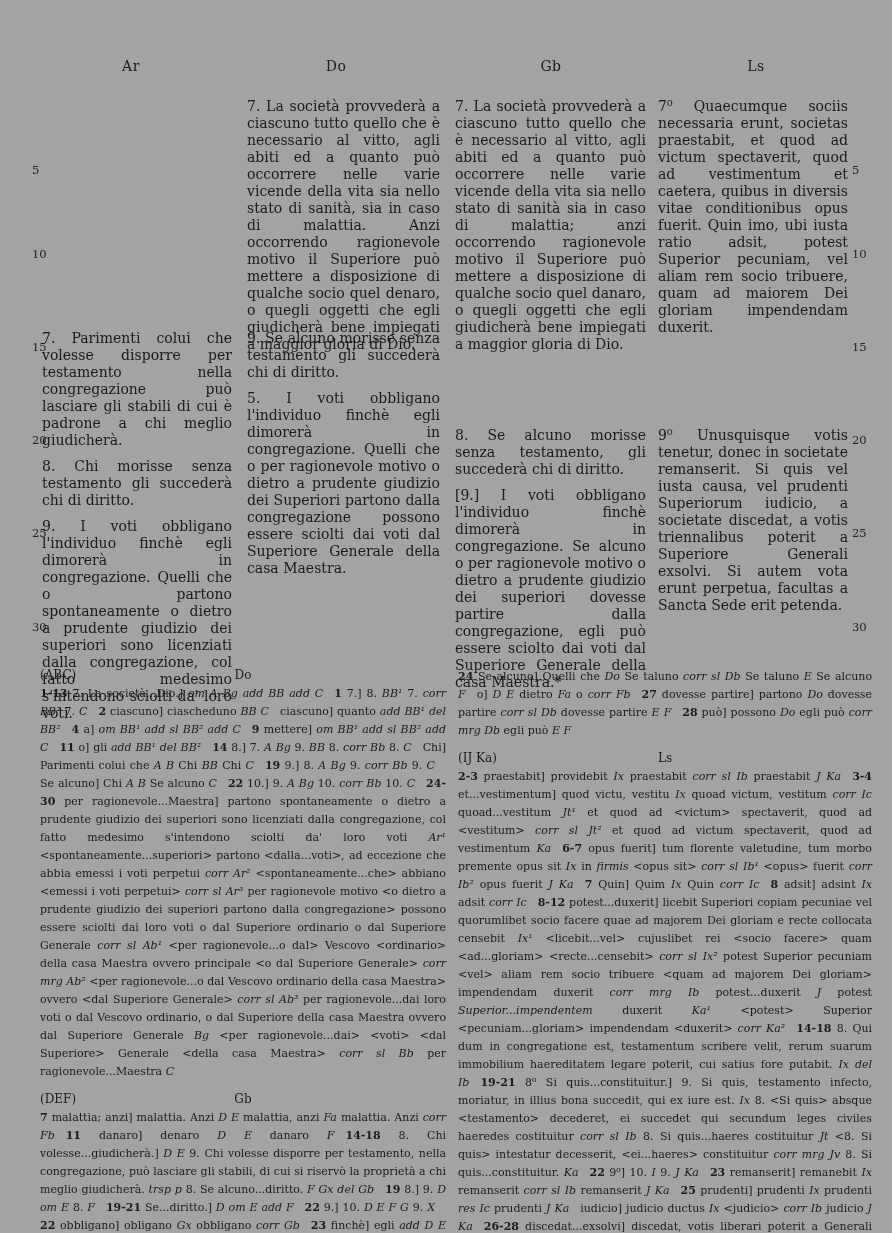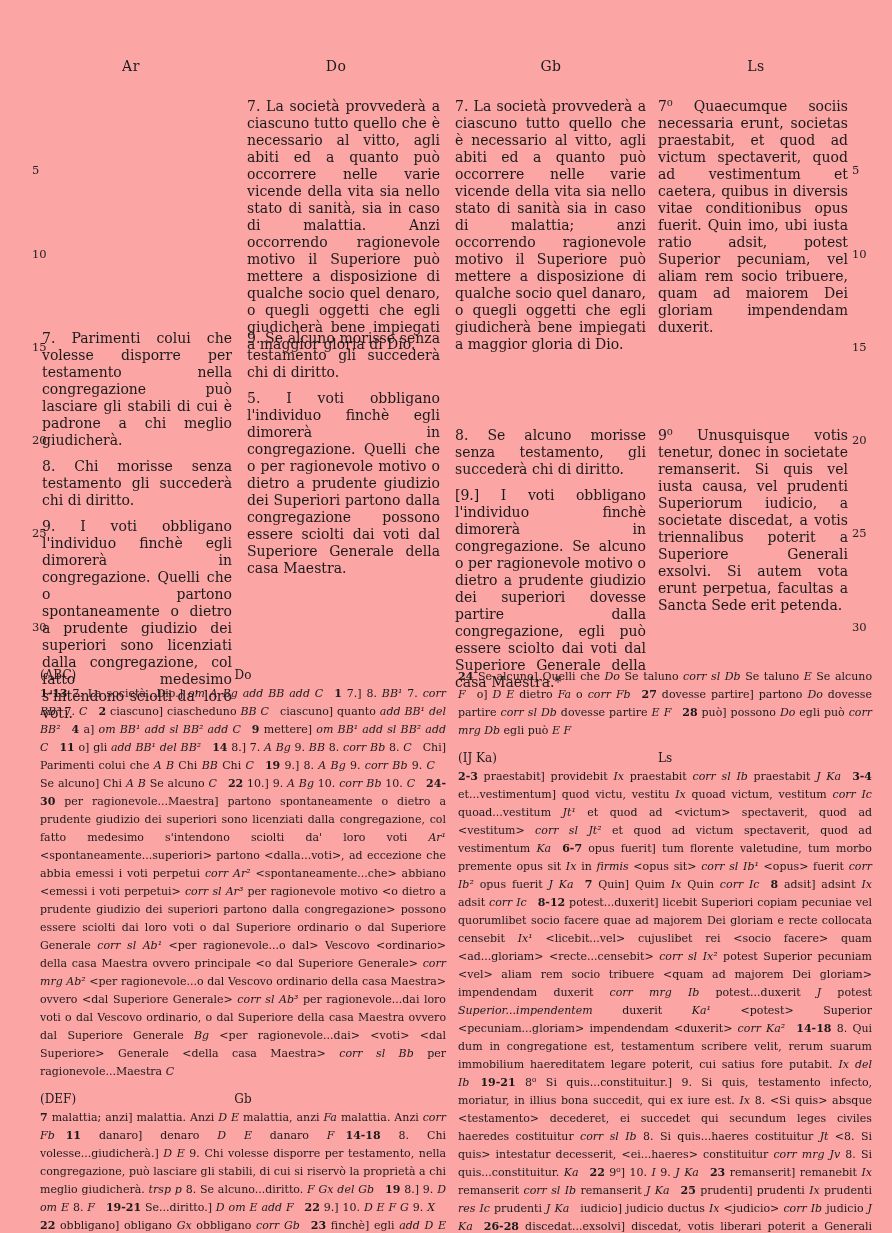--- a/index.html
+++ b/index.html
@@ -1,18 +1,18 @@
 <!DOCTYPE html>
 <html><head>
 <meta charset="utf-8">
 <style>
   html,body{margin:0;padding:0;background:#d9d9d6;}
   .page{
     position:relative;width:892px;height:1233px;margin:0 auto;
-    background:#fca5a5;color:#1b1b1b;
+    background:#a3a3a3;color:#1b1b1b;
     font-family:"DejaVu Serif","Liberation Serif",serif;
     overflow:hidden;
   }
   
   .colhead{position:absolute;top:58px;font-size:14px;transform:translateX(-50%);letter-spacing:.5px;}
   .ch-ar{left:131px}.ch-do{left:336px}.ch-gb{left:551px}.ch-ls{left:756px}
 
   
   .lnum{position:absolute;font-size:11.5px;color:#222;width:30px;}
   .ln-left{left:32px;text-align:left;}

